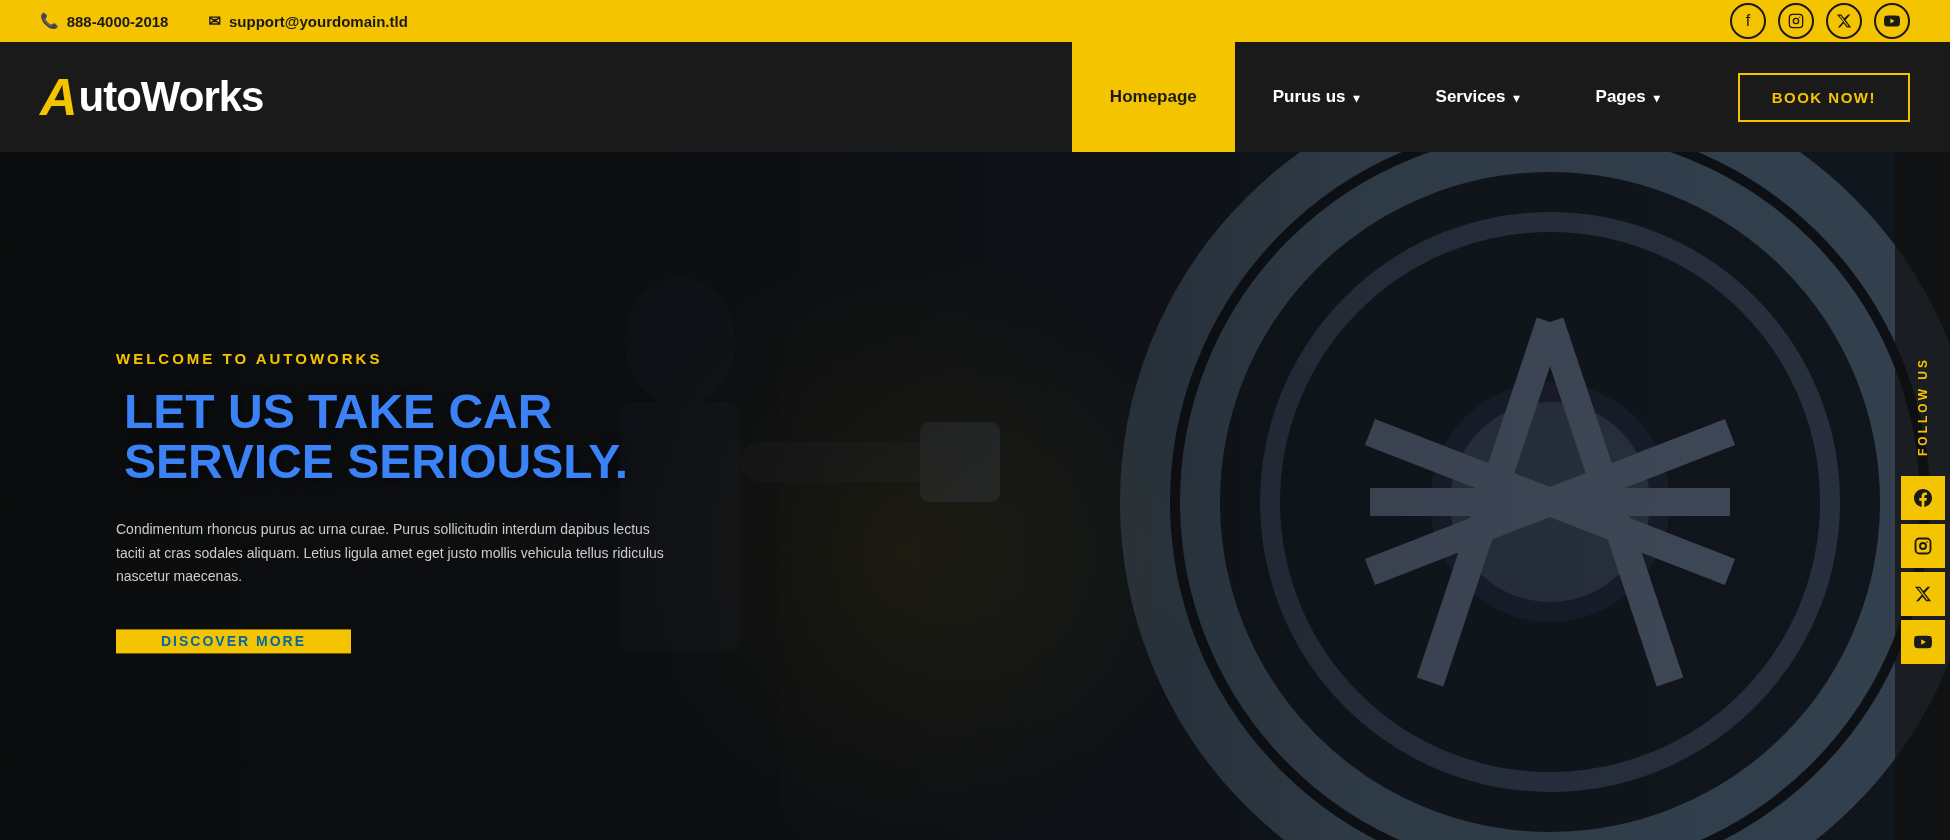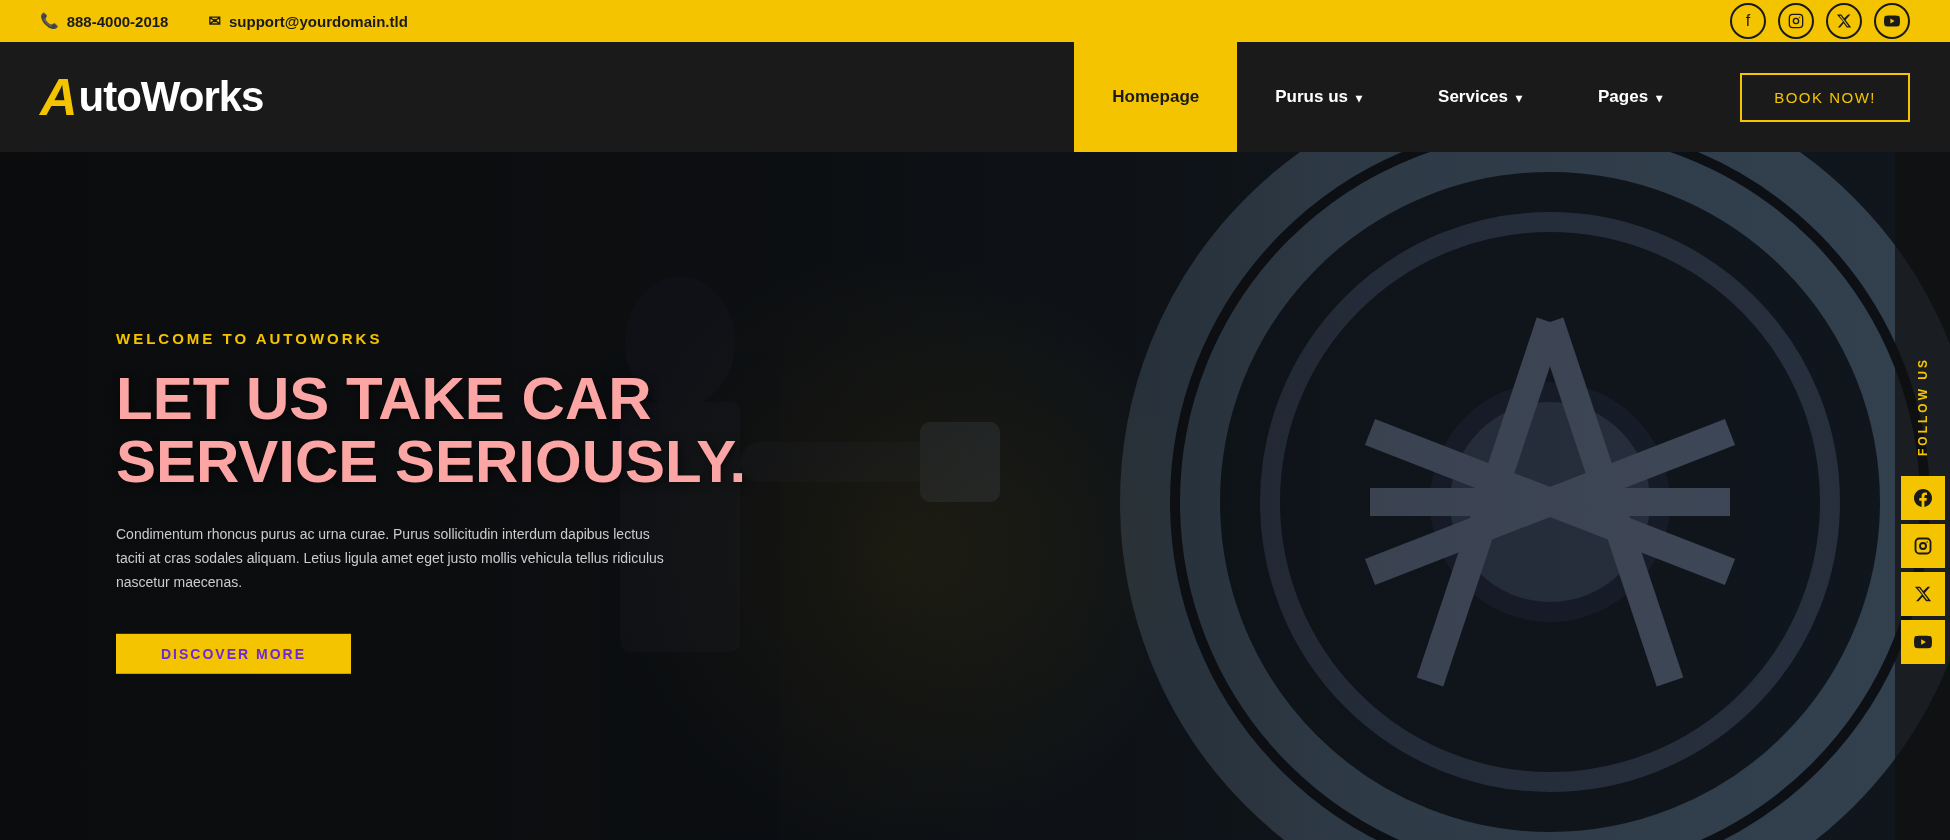--- a/index.html
+++ b/index.html
@@ -101,21 +101,21 @@
     .chevron {
       font-size: 12px;
       margin-top: 2px;
     }
     .book-btn {
       margin-left: 40px;
       background: transparent;
       border: 2px solid #f5c400;
       color: #f5c400;
       font-size: 15px;
-      font-weight: 400;
+      font-weight: 700;
       letter-spacing: 1.5px;
       padding: 14px 32px;
       cursor: pointer;
       text-transform: uppercase;
     }
 
     
     .hero {
       width: 100%;
       height: 700px;
@@ -153,43 +153,44 @@
     }
     .hero-welcome {
       color: #f5c400;
       font-size: 15px;
       font-weight: 700;
       letter-spacing: 3px;
       text-transform: uppercase;
       margin-bottom: 20px;
     }
     .hero-title {
-      color: #fca5a5;
-      font-size: 60px;
+      color: #3b82f6;
+      font-size: 48px;
       font-weight: 900;
       line-height: 1.05;
       text-transform: uppercase;
       margin-bottom: 30px;
       text-shadow: 2px 2px 10px rgba(0,0,0,0.5);
+      margin-left: 8px;
     }
     .hero-desc {
       color: #cccccc;
       font-size: 14px;
       line-height: 1.7;
       margin-bottom: 40px;
       max-width: 560px;
     }
     .discover-btn {
       background: #f5c400;
       border: none;
-      color: #6d28d9;
+      color: #0369a1;
       font-size: 14px;
       font-weight: 800;
       letter-spacing: 2px;
-      padding: 12px 45px;
+      padding: 4px 45px;
       cursor: pointer;
       text-transform: uppercase;
     }
 
     
     .follow-us-sidebar {
       position: absolute;
       right: 0;
       top: 0;
       width: 55px;

